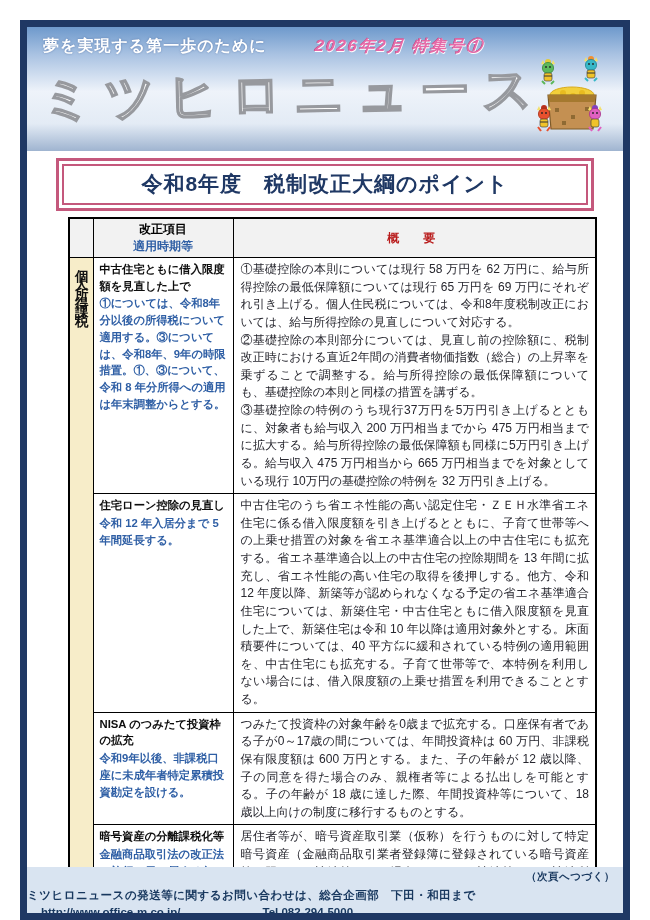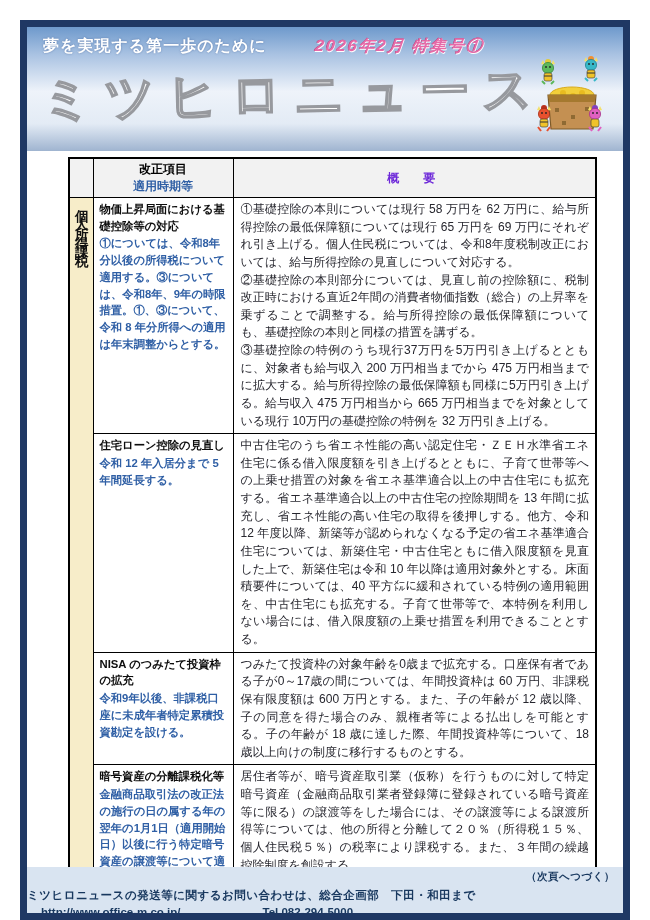--- a/index.html
+++ b/index.html
@@ -49,21 +49,21 @@
   
   table.tax {
     border-collapse:collapse; table-layout:fixed;
     margin:6px 0 0 41px; width:527px;
     border:2px solid #000;
   }
   table.tax td, table.tax th { border:1.4px solid #000; vertical-align:top; }
   col.c-cat { width:24px; } col.c-item { width:140px; } col.c-sum { width:363px; }
   tr.head th { background:#f2f2f2; font-size:12px; padding:2px 2px; vertical-align:middle; }
   .hdr-item { color:#000; } .hdr-timing { color:#2F5FA5; }
-  .hdr-summary { color:#6d28d9; letter-spacing:6px; }
+  .hdr-summary { color:#b91c1c; letter-spacing:6px; }
   td.cat {
     background:#F7EDC9; text-align:center; vertical-align:middle;
   }
   td.cat span {
     writing-mode:vertical-rl; text-orientation:upright;
     font-weight:bold; font-size:13.5px; color:#111; letter-spacing:9px;
     display:inline-block;
   }
   td.itemcell { padding:3px 5px 3px 6px; font-size:11.3px; line-height:1.48; }
   .row-title { font-weight:bold; color:#0d0d0d; }
@@ -161,20 +161,25 @@
         <circle cx="0" cy="-1" r="5.6" fill="#e060c0" stroke="#a8348c" stroke-width="0.8"></circle>
         <circle cx="-2" cy="-2" r="0.9" fill="#222"></circle>
           <circle cx="2" cy="-2" r="0.9" fill="#222"></circle>
         <rect x="-4" y="4" width="8" height="8" rx="2" fill="#f0c32a" stroke="#333" stroke-width="0.6"></rect>
         <line x1="-6" y1="12" x2="-3" y2="16" stroke="#e060c0" stroke-width="2"></line>
         <line x1="6" y1="12" x2="3" y2="16" stroke="#e060c0" stroke-width="2"></line>
       </g>
     </svg>
   </div>
 
+  <div class="headline-box">
+    <div class="headline-inner">
+      <span>令和8年度　税制改正大綱のポイント</span>
+    </div>
+  </div>
 
   <table class="tax">
     <colgroup>
         <col class="c-cat">
         <col class="c-item">
         <col class="c-sum">
       </colgroup>
     <tbody>
         <tr class="head">
       <th></th>
@@ -184,21 +189,21 @@
       </th>
       <th>
         <span class="hdr-summary">概　要</span>
       </th>
     </tr>
     <tr>
       <td class="cat" rowspan="4">
         <span>個人所得課税</span>
       </td>
       <td class="itemcell">
-        <div class="row-title">物価上昇局面における基礎控除等の対応</div>
+        <div class="row-title">中古住宅ともに借入限度額を見直した上で</div>
         <div class="row-timing">①については、令和8年分以後の所得税について適用する。③については、令和8年、9年の時限措置。①、③について、令和 8 年分所得への適用は年末調整からとする。</div>
       </td>
       <td class="sumcell">①基礎控除の本則については現行 58 万円を 62 万円に、給与所得控除の最低保障額については現行 65 万円を 69 万円にそれぞれ引き上げる。個人住民税については、令和8年度税制改正においては、給与所得控除の見直しについて対応する。
 ②基礎控除の本則部分については、見直し前の控除額に、税制改正時における直近2年間の消費者物価指数（総合）の上昇率を乗ずることで調整する。給与所得控除の最低保障額についても、基礎控除の本則と同様の措置を講ずる。
 ③基礎控除の特例のうち現行37万円を5万円引き上げるとともに、対象者も給与収入 200 万円相当までから 475 万円相当までに拡大する。給与所得控除の最低保障額も同様に5万円引き上げる。給与収入 475 万円相当から 665 万円相当までを対象としている現行 10万円の基礎控除の特例を 32 万円引き上げる。</td>
     </tr>
     <tr>
       <td class="itemcell">
         <div class="row-title">住宅ローン控除の見直し</div>
         <div class="row-timing">令和 12 年入居分まで 5 年間延長する。</div>

